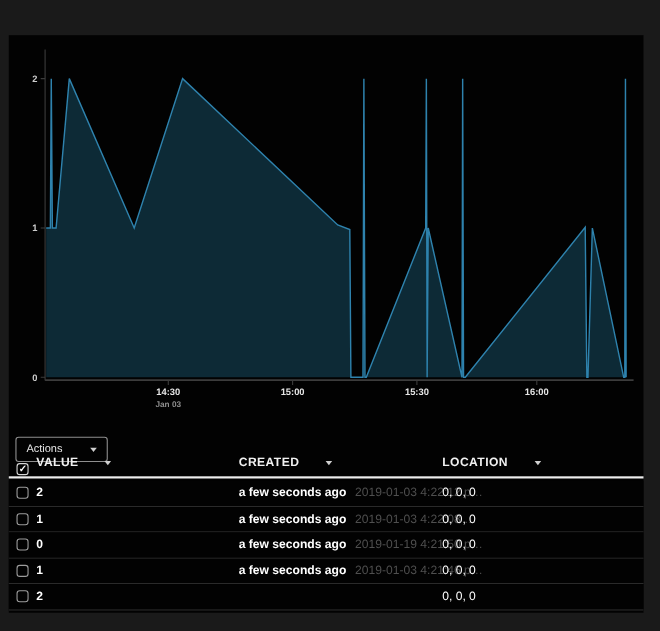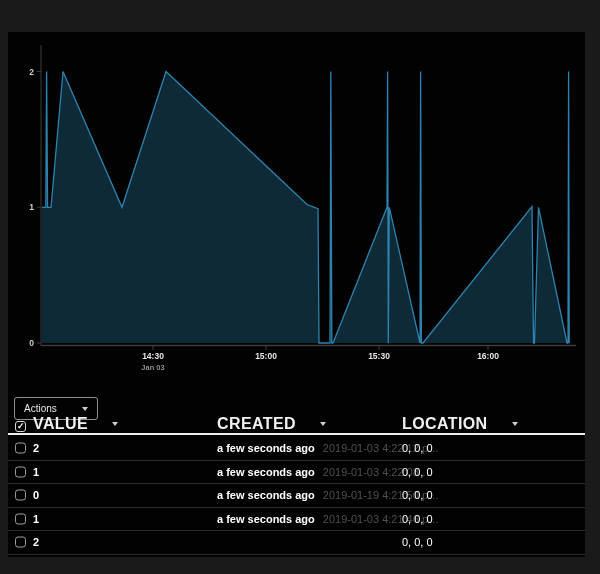--- a/index.html
+++ b/index.html
@@ -9,21 +9,21 @@
   .chart-svg{position:absolute;left:0;top:0;display:block;}
 
   .actions-btn{position:absolute;left:6px;top:349px;height:21px;padding:0 9px;
     background:transparent;border:1px solid #8f8f8f;border-radius:3px;color:#e8e8e8;
     font-size:10px;display:flex;align-items:center;gap:25px;cursor:pointer;
     font-family:"Liberation Sans",sans-serif;margin-top:16px;}
   .caret{width:0;height:0;border-left:3.5px solid transparent;border-right:3.5px solid transparent;
     border-top:4px solid #cfcfcf;display:inline-block;}
 
   .thead{position:absolute;left:0;top:380px;width:100%;height:21px;}
-  .th{position:absolute;top:3px;color:#f1f1f1;font-size:16px;font-weight:700;
+  .th{position:absolute;top:3px;color:#f1f1f1;font-size:11px;font-weight:700;
     letter-spacing:.4px;display:flex;align-items:center;gap:24px;cursor:pointer;}
   .th-value{left:25px;} .th-created{left:209px;} .th-location{left:394px;}
   .rule{position:absolute;top:401px;left:0;width:100%;height:2px;background:#ededed;}
 
   .cb{width:11px;height:11px;border:1px solid #9c9c9c;border-radius:3px;
     box-sizing:border-box;background:transparent;position:absolute;left:7px;top:50%;
     transform:translateY(-50%);cursor:pointer;}
   .thead .cb{top:9px;transform:none;border-color:#d8d8d8;}
   .cb.checked::after{content:"\2713";color:#ffffff;font-size:9px;font-weight:700;
     position:absolute;left:1px;top:-1px;line-height:11px;}

